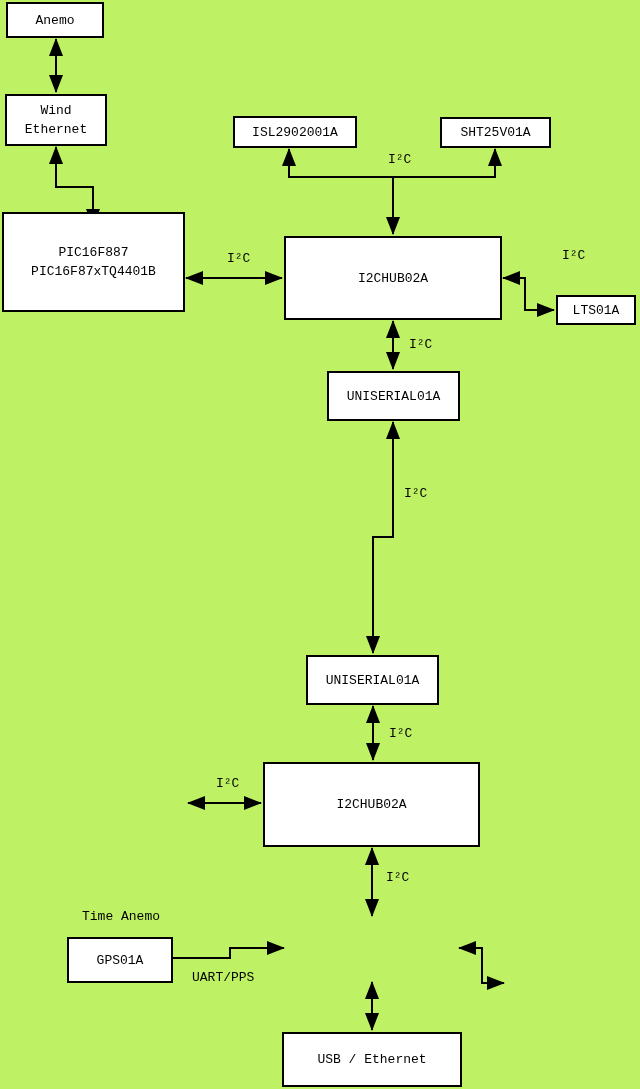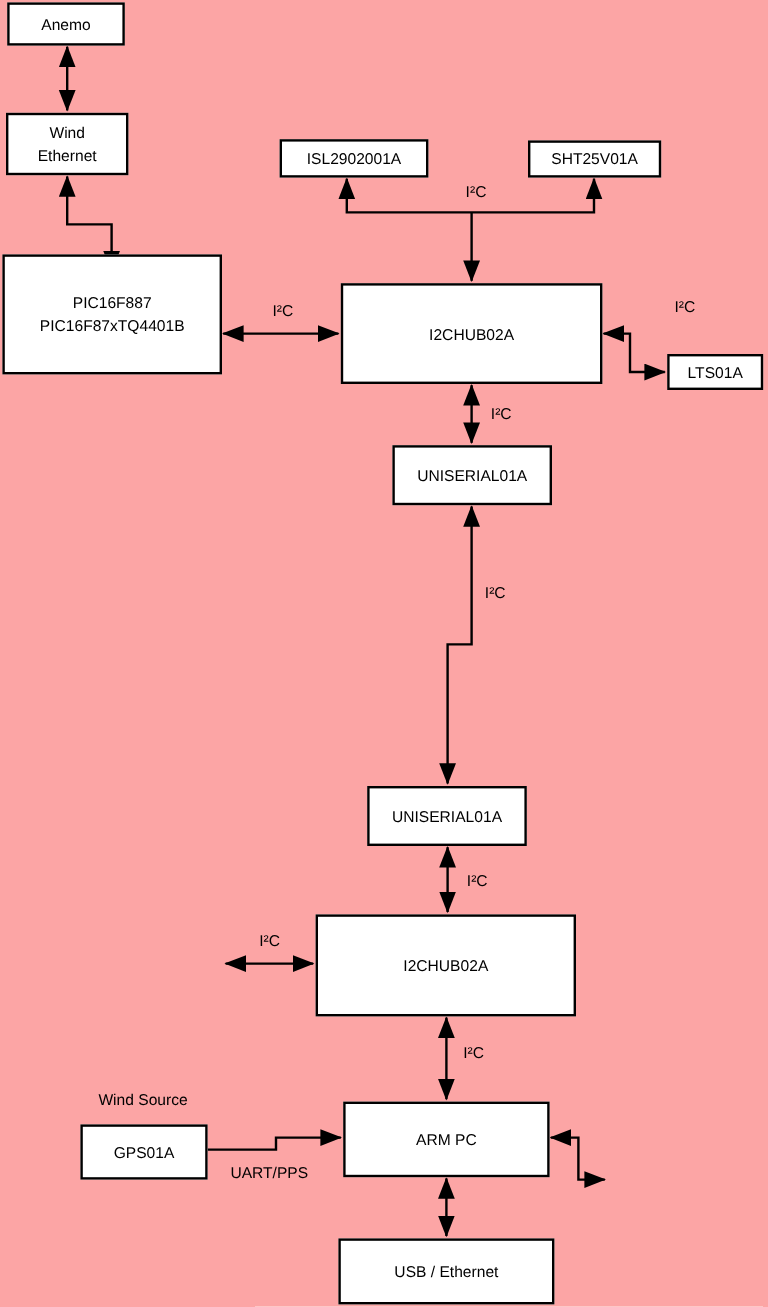--- a/index.html
+++ b/index.html
@@ -4,22 +4,22 @@
 <style>
   html, body {
     margin: 0;
     padding: 0;
     background: #ffffff;
   }
   #canvas {
     position: relative;
     width: 640px;
     height: 1089px;
-    background: #fca5a5;
-    font-family: Liberation Sans, sans-serif;
+    background: #bef264;
+    font-family: Liberation Mono, monospace;
     color: #000000;
     overflow: hidden;
   }
   #wires {
     position: absolute;
     left: 0; top: 0;
     width: 640px; height: 1089px;
   }
   .node {
     position: absolute;
@@ -111,33 +111,30 @@
 
   <div class="node" style="left:263px;top:762px;width:217px;height:85px;">
     <span>I2CHUB02A</span>
   </div>
 
 
   <div class="node" style="left:67px;top:937px;width:106px;height:46px;text-align:right;">
     <span>GPS01A</span>
   </div>
 
-  <div class="node" style="left:286px;top:918px;width:172px;height:63px;">
-    <span>ARM PC</span>
-  </div>
 
 
   <div class="node" style="left:282px;top:1032px;width:180px;height:55px;">
     <span>USB / Ethernet</span>
   </div>
 
   <div class="edge-label" style="left:388px;top:152px;">I²C</div>
   <div class="edge-label" style="left:227px;top:251px;">I²C</div>
   <div class="edge-label" style="left:562px;top:248px;">I²C</div>
   <div class="edge-label" style="left:409px;top:337px;">I²C</div>
   <div class="edge-label" style="left:404px;top:486px;">I²C</div>
   <div class="edge-label" style="left:389px;top:726px;">I²C</div>
   <div class="edge-label" style="left:216px;top:776px;">I²C</div>
   <div class="edge-label" style="left:386px;top:870px;">I²C</div>
-  <div class="edge-label" style="left:82px;top:909px;">Wind Source</div>
+  <div class="edge-label" style="left:82px;top:909px;">Time Anemo</div>
   <div class="edge-label" style="left:192px;top:970px;">UART/PPS</div>
 
 </div>
 
 </body></html>

